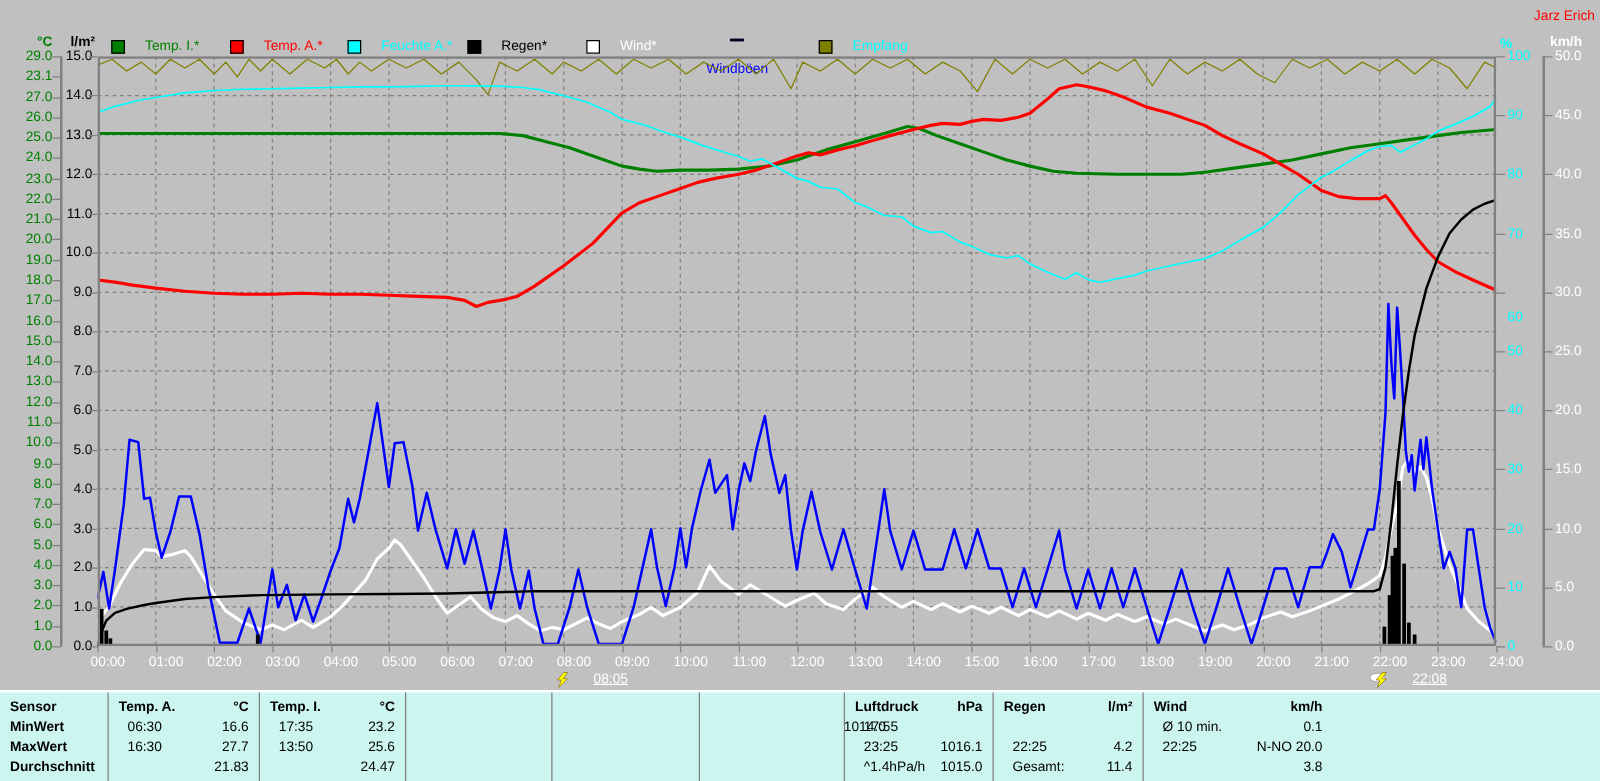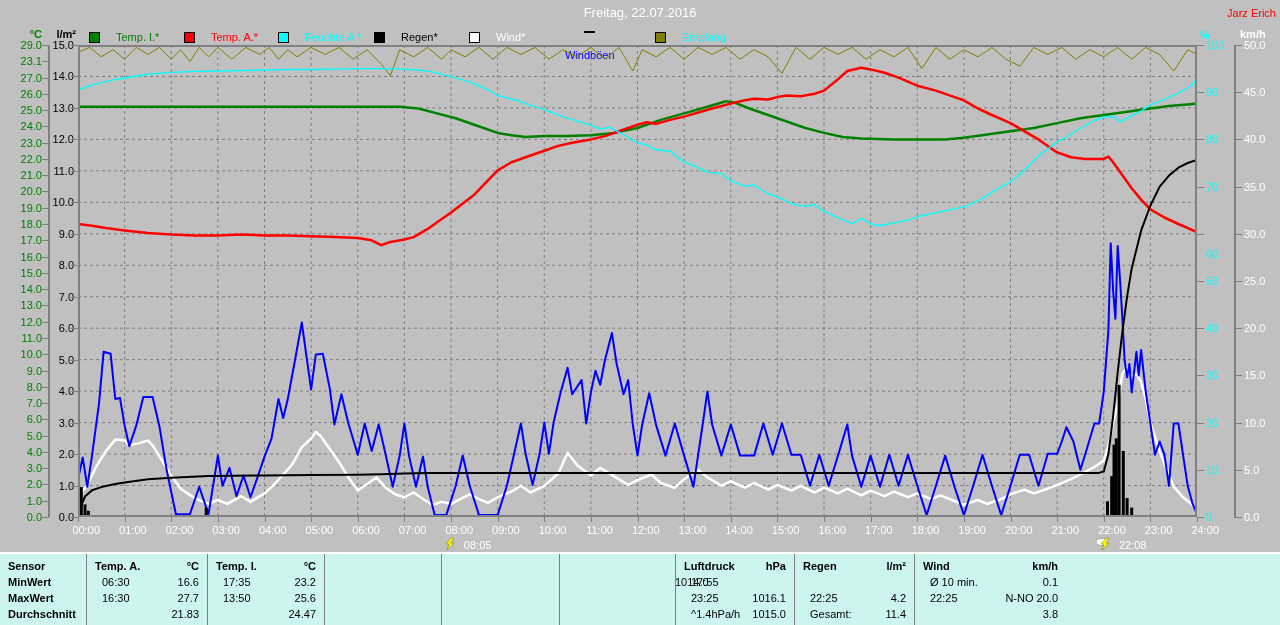--- a/index.html
+++ b/index.html
@@ -16,32 +16,31 @@
   .legend-item{top:31px;height:12px;display:flex;align-items:center;gap:16px;}
   .legend-sq{width:9px;height:9px;border:1px solid #000;display:inline-block;}
   .tick-label{position:absolute;white-space:nowrap;}
   .tl-green{width:34px;text-align:right;color:#008000;}
   .tl-black{width:30px;text-align:right;color:#000000;}
   .tl-cyan{color:#00FFFF;}
   .tl-white{color:#FFFFFF;}
   .tick{position:absolute;background:#808080;}
   .vaxis{position:absolute;width:2px;background:#808080;}
   .xlab{position:absolute;width:44px;text-align:right;color:#FFFFFF;}
-  .marker{position:absolute;display:flex;align-items:flex-end;gap:7px;color:#FFFFFF;}
+  .marker{position:absolute;display:flex;align-items:flex-start;gap:18px;color:#FFFFFF;text-decoration:underline;}
   #table{position:absolute;left:0;top:552px;width:1280px;height:71px;background:#CDF5F0;
          border-top:2px solid #FFFFFF;border-bottom:2px solid #9FB8B5;color:#000;}
   .tsep{position:absolute;top:0;width:1px;height:71px;background:#808080;}
   .tcell{position:absolute;height:16px;line-height:16px;white-space:nowrap;}
   .bold{font-weight:bold;}
 </style>
 </head>
 <body>
 
 <div id="app">
-  <div class="abs" id="title">Freitag, 22.07.2016</div>
   <div class="abs" id="watermark">Jarz Erich</div>
 
   <div class="abs axis-head" id="head-c">°C</div>
   <div class="abs axis-head" id="head-lm2">l/m²</div>
   <div class="abs axis-head" id="head-pct">%</div>
   <div class="abs axis-head" id="head-kmh">km/h</div>
 
   <div id="legend">
       <div class="legend-item abs" style="left: 89px;">
         <span class="legend-sq" style="background: rgb(0, 128, 0);"></span>

